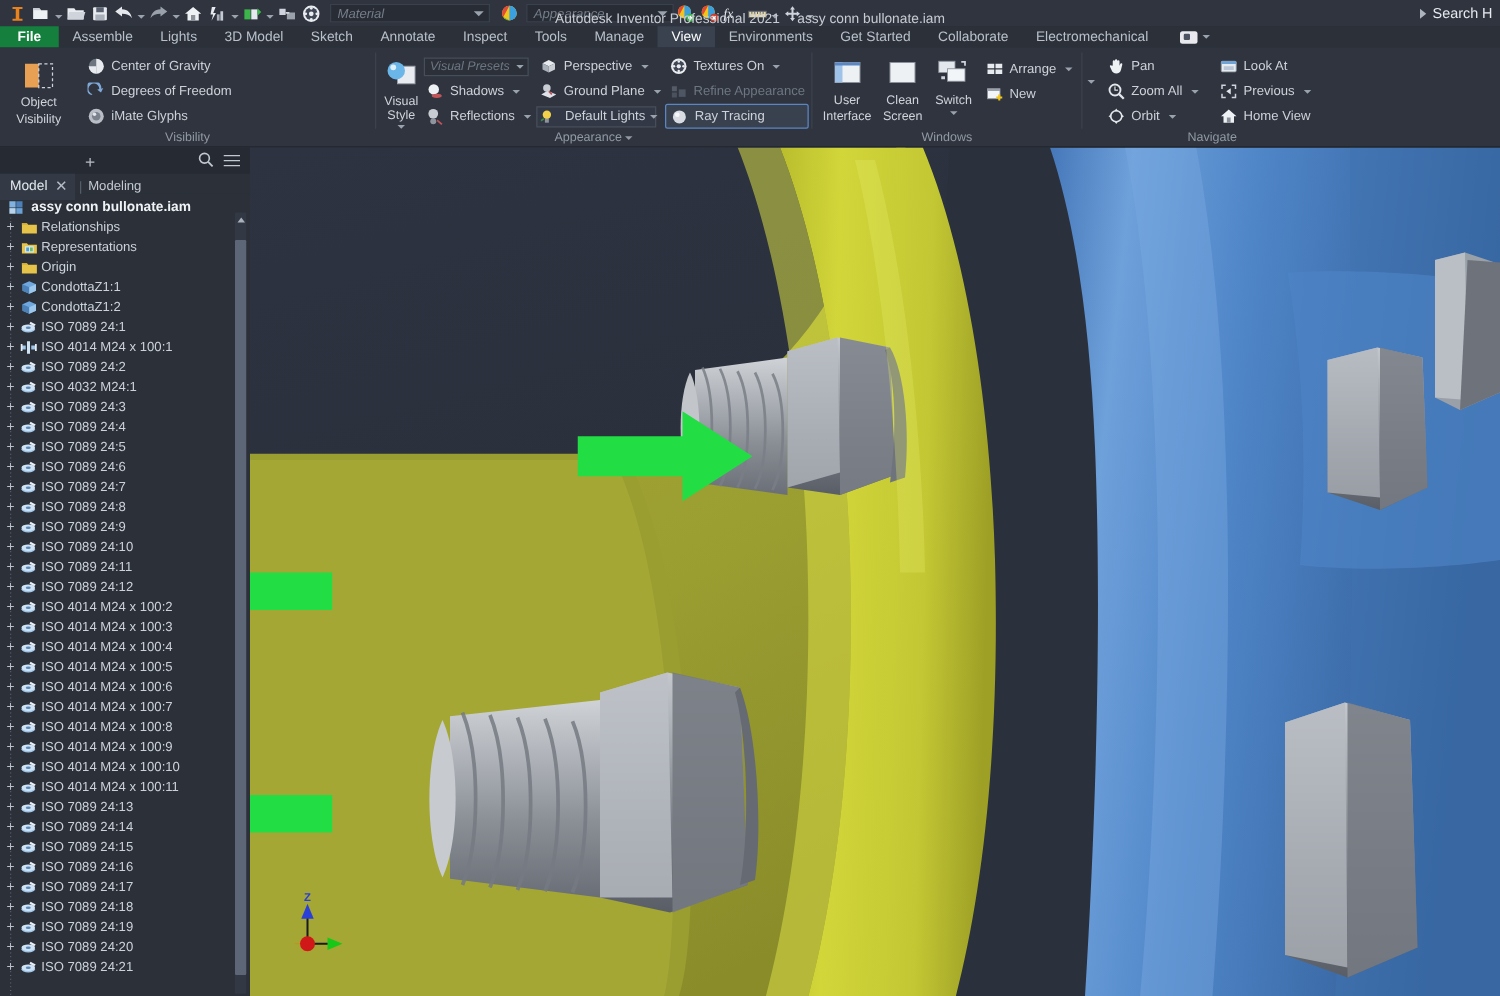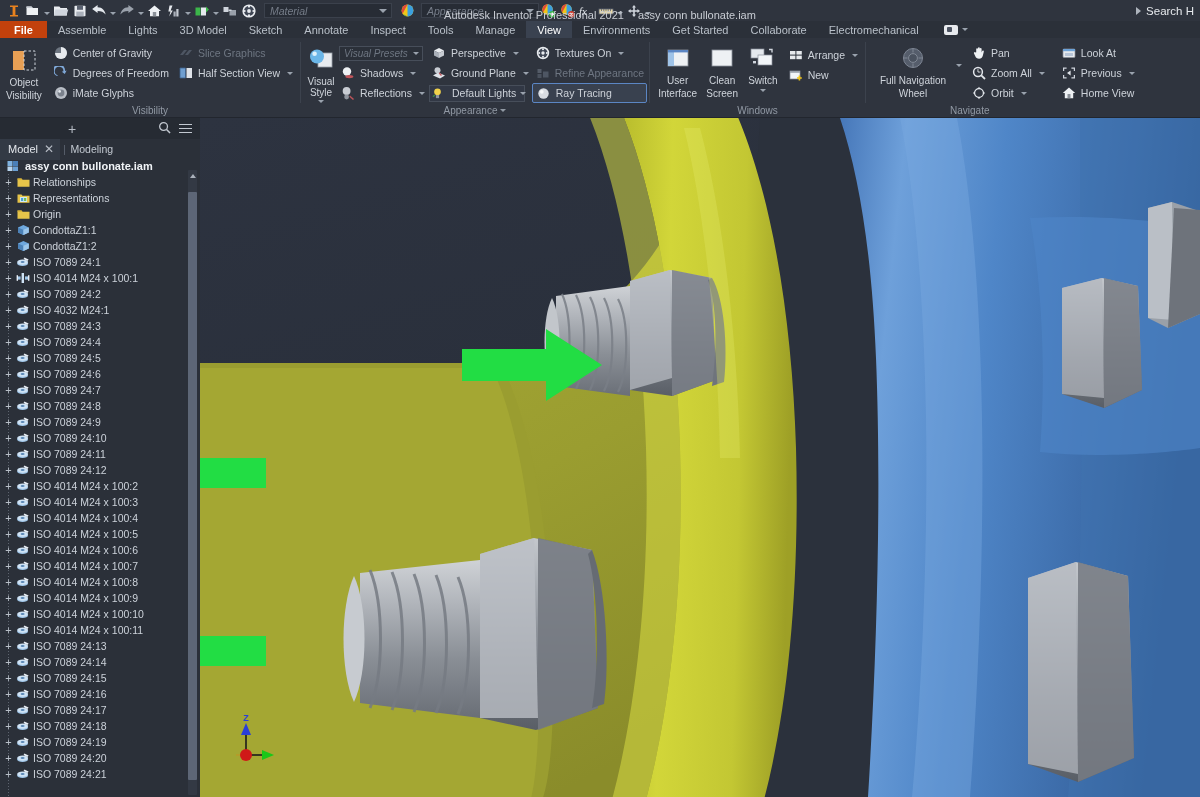--- a/index.html
+++ b/index.html
@@ -30,21 +30,21 @@
   .docname{color:#c8ccd3;font-size:11px;}
 
   .qat-right{position:absolute;right:0;top:0;height:21px;display:flex;align-items:center;gap:5px;padding-right:6px;}
   .searchwrap{display:flex;align-items:center;gap:5px;}
   .searchwrap .tri{width:0;height:0;border-top:4px solid transparent;border-bottom:4px solid transparent;border-left:5px solid #aeb4bd;}
   .searchlbl{color:#e6e9ed;font-size:11.5px;}
 
   
   .tabs{height:17px;background:#2b3039;display:flex;align-items:stretch;flex:0 0 17px;position:relative;}
   .tab{padding:0 11px;display:flex;align-items:center;color:#b9c0c9;font-size:11px;white-space:nowrap;}
-  .tab.file{background:#c2410c;color:#ffffff;font-weight:bold;padding:0 14px;}
+  .tab.file{background:#15803d;color:#ffffff;font-weight:bold;padding:0 14px;}
   .tab.active{background:#3a4250;color:#ffffff;text-align:right;}
   .tabs .camera{margin-left:14px;display:flex;align-items:center;gap:4px;}
   .cambox{width:14px;height:10px;background:#e8eaee;border-radius:2px;position:relative;}
   .cambox:after{content:"";position:absolute;left:3px;top:2.5px;width:5px;height:5px;background:#4c5361;border-radius:1px;}
 
   
   .ribbon{height:79px;background:#2f343e;display:flex;align-items:stretch;flex:0 0 79px;border-bottom:1px solid #22262e;position:relative;}
   .rpanel{display:flex;flex-direction:column;position:relative;padding:0 4px;}
   .rpanel .rbody{flex:1;display:flex;align-items:flex-start;padding-top:4px;}
   .rpanel .rlabel{height:14px;display:flex;align-items:center;justify-content:center;color:#9199a4;font-size:10px;gap:3px;}
@@ -336,42 +336,20 @@
               <svg width="14" height="14" viewBox="0 0 14 14">
                   <circle cx="7" cy="7" r="6" fill="#b9bec6"></circle>
                   <circle cx="7" cy="7" r="3.4" fill="#7b828d"></circle>
                   <circle cx="5.6" cy="5.4" r="1.4" fill="#e3e7ec"></circle>
                 </svg>
             </span>
             <span class="stxt">iMate Glyphs</span>
           </div>
         </div>
         <div style="width:4px"></div>
-        <div class="col">
-          <div class="srow dim">
-            <span class="sicon">
-              <svg width="14" height="14" viewBox="0 0 14 14">
-                  <path d="M1 9 5 4h3l-4 5z" fill="#4e5663"></path>
-                  <path d="M6 9 10 4h3l-4 5z" fill="#4e5663"></path>
-                </svg>
-            </span>
-            <span class="stxt">Slice Graphics</span>
-          </div>
-          <div class="srow">
-            <span class="sicon">
-              <svg width="14" height="14" viewBox="0 0 14 14">
-                  <rect x="1" y="2" width="5.5" height="10" fill="#6f9ed0"></rect>
-                  <rect x="7.5" y="2" width="5.5" height="10" fill="#dfe3e9"></rect>
-                  <path d="M1 2h5.5v10H1z" fill="none" stroke="#3d5f8c" stroke-width="0.8"></path>
-                </svg>
-            </span>
-            <span class="stxt">Half Section View</span>
-            <span class="scaret"></span>
-          </div>
-        </div>
       </div>
       <div class="rlabel">Visibility</div>
     </div>
 
     <div class="rsep"></div>
 
     <div class="rpanel" style="width:340px">
       <div class="rbody">
         <div class="bigbtn" style="width:62px;padding-top:3px">
           <div class="bicon">
@@ -558,31 +536,20 @@
           </div>
         </div>
       </div>
       <div class="rlabel">Windows</div>
     </div>
 
     <div class="rsep"></div>
 
     <div class="rpanel" style="flex:1">
       <div class="rbody">
-        <div class="bigbtn" style="width:86px">
-          <div class="bicon">
-            <svg width="28" height="26" viewBox="0 0 28 26">
-                <circle cx="14" cy="12" r="9.5" fill="#555d6b" stroke="#7d8593" stroke-width="1"></circle>
-                <circle cx="14" cy="12" r="4.4" fill="#4a525f" stroke="#848c99" stroke-width="0.9"></circle>
-                <path d="M14 2.5v4M14 17.4v4M4.5 12h4M19.5 12h4" stroke="#848c99" stroke-width="0.9"></path>
-              </svg>
-          </div>
-          <div class="btxt">Full Navigation</div>
-          <div class="btxt">Wheel</div>
-        </div>
         <div style="display:flex;flex-direction:column;justify-content:center;padding-top:22px">
             <i style="display:block;width:0;height:0;border-left:3px solid transparent;border-right:3px solid transparent;border-top:3px solid #9aa2ad;"></i>
           </div>
         <div style="width:6px"></div>
         <div class="col">
           <div class="srow">
             <span class="sicon">
               <svg width="14" height="14" viewBox="0 0 14 14">
                   <path d="M4.2 6.3V3.1a.9.9 0 0 1 1.8 0v2.8V2.2a.9.9 0 0 1 1.8 0v3.7V3a.9.9 0 0 1 1.8 0v3.6l.6-1.5a.85.85 0 0 1 1.6.6l-1 4.1c-.5 2-1.8 3-3.7 3-2 0-3.3-1.1-3.9-2.8L2 7.4a.85.85 0 0 1 1.5-.8z" fill="#eef1f4"></path>
                 </svg>

